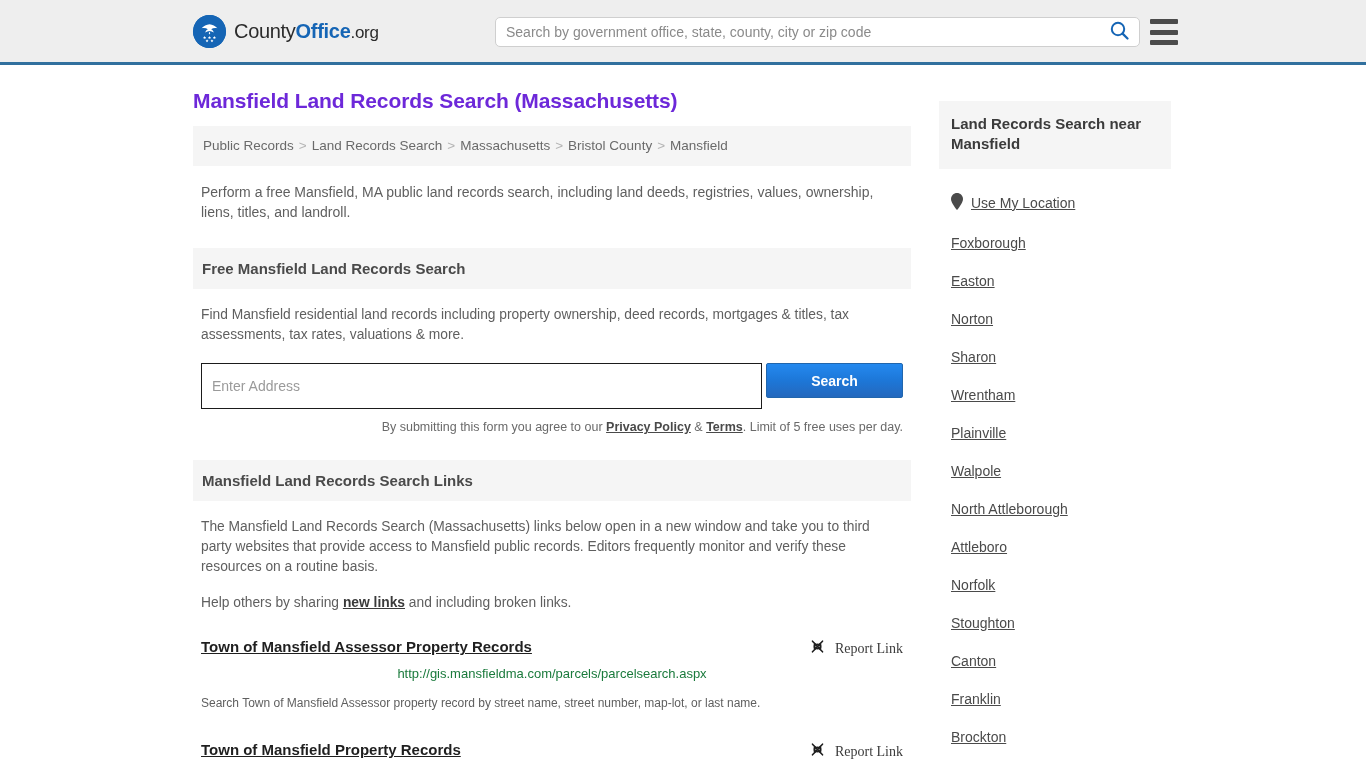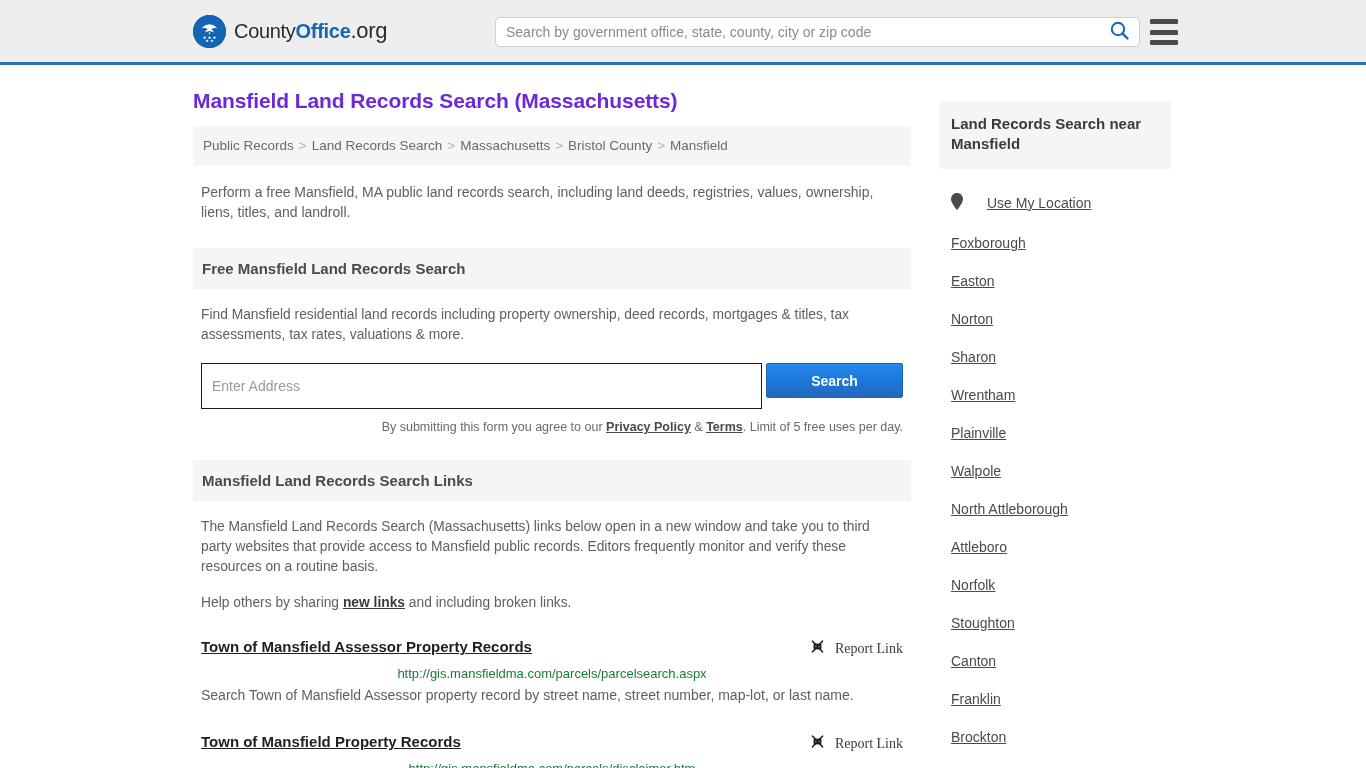--- a/index.html
+++ b/index.html
@@ -41,21 +41,21 @@
   }
   #brand-mark svg { position: absolute; top: 0; left: 0; }
   #brand-text {
     margin-left: 8px;
     font-size: 20px;
     letter-spacing: -0.3px;
     white-space: nowrap;
   }
   #brand-text .t-county { color: #2b2b2b; font-weight: 400; }
   #brand-text .t-office { color: #1565b5; font-weight: 700; }
-  #brand-text .t-org { color: #2b2b2b; font-weight: 400; font-size: 22px; }
+  #brand-text .t-org { color: #2b2b2b; font-weight: 400; font-size: 17px; }
 
   #header-search {
     position: absolute;
     left: 495px;
     top: 17px;
     width: 645px;
     height: 30px;
     background: #ffffff;
     border: 1px solid #cfcfcf;
     border-radius: 5px;
@@ -251,39 +251,39 @@
     font-size: 13px;
     color: #1a7a3c;
     margin-top: 6px;
     line-height: 18px;
     cursor: pointer;
     text-decoration: none;
     display: block;
     text-align: center;
   }
   .link-desc {
-    font-size: 14px;
+    font-size: 12px;
     color: #5f5f5f;
     line-height: 25px;
-    margin-top: 0;
+    margin-top: 8px;
   }
 
   
   #side-head {
     background: #f5f5f5;
     padding: 13px 12px 15px 12px;
     font-size: 15px;
     font-weight: 700;
     color: #3b3b3b;
     line-height: 20px;
   }
   .side-item {
     display: flex;
     align-items: center;
-    gap: 24px;
+    gap: 8px;
     padding: 11px 12px 11px 12px;
     font-size: 14px;
   }
   .side-item a {
     color: #4a4a4a;
     text-decoration: underline;
     cursor: pointer;
   }
   .side-item svg { flex: 0 0 auto; }
 </style>

